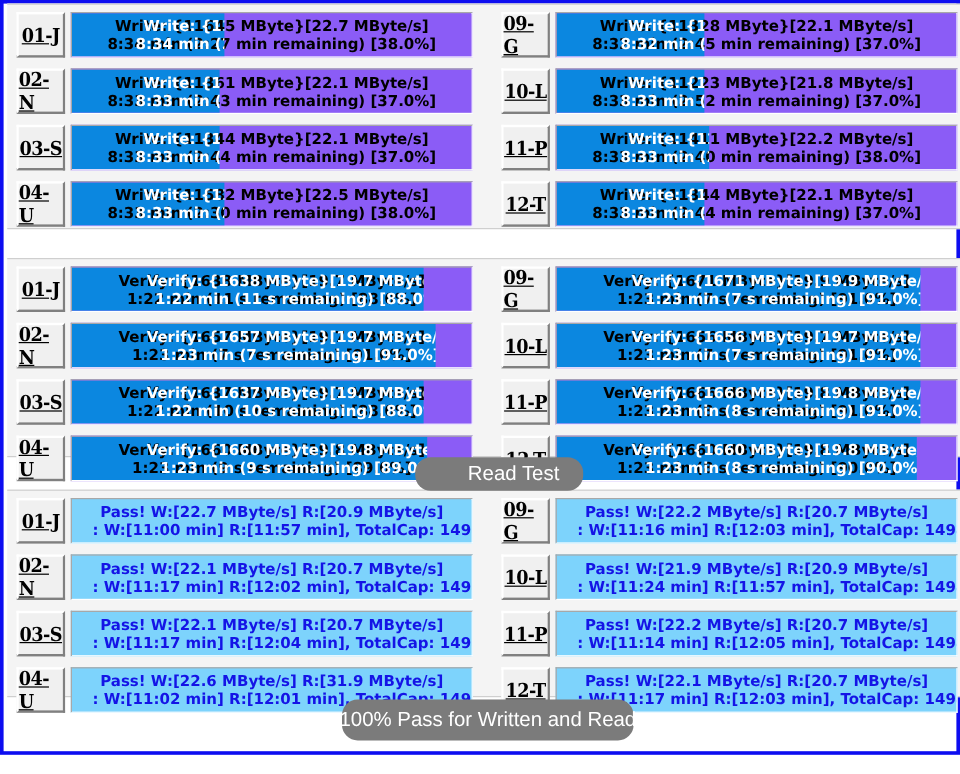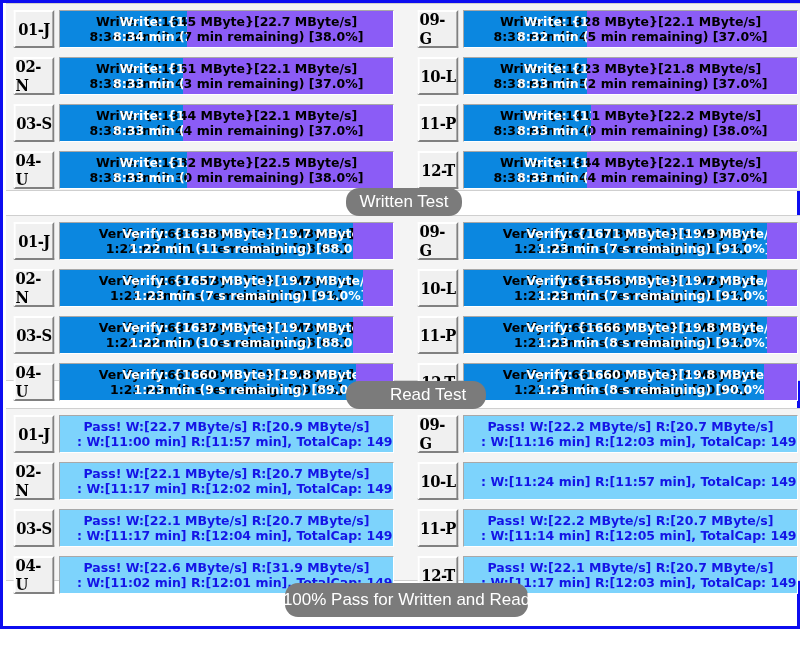--- a/index.html
+++ b/index.html
@@ -46,20 +46,21 @@
   }
   .col-left  { left: 6px;   width: 388px; }
   .col-right { left: 410px; width: 388px; }
 
   .slot {
     position: absolute;
     left: 0;
     display: flex;
     align-items: stretch;
     height: 38px;
+    text-decoration: underline;
   }
   .col .slot { width: 382px; }
 
   
   .chan-label {
     width: 44px;
     min-width: 44px;
     background: #f0f0f0;
     border-top: 2px solid #ffffff;
     border-left: 2px solid #ffffff;
@@ -497,20 +498,21 @@
             <div class="pass-text">
               <div>Pass! W:[22.2 MByte/s] R:[20.7 MByte/s]</div>
               <div class="pass-line2">: W:[11:16 min] R:[12:03 min], TotalCap: 14983</div>
             </div>
           </div>
         </div>
         <div class="slot" style="top: 53px;">
           <div class="chan-label">10-L</div>
           <div class="pass-wrap">
             <div class="pass-text">
+              <div>Pass! W:[21.9 MByte/s] R:[20.9 MByte/s]</div>
               <div class="pass-line2">: W:[11:24 min] R:[11:57 min], TotalCap: 14983</div>
             </div>
           </div>
         </div>
         <div class="slot" style="top: 100px;">
           <div class="chan-label">11-P</div>
           <div class="pass-wrap">
             <div class="pass-text">
               <div>Pass! W:[22.2 MByte/s] R:[20.7 MByte/s]</div>
               <div class="pass-line2">: W:[11:14 min] R:[12:05 min], TotalCap: 14983</div>
@@ -522,17 +524,16 @@
           <div class="pass-wrap">
             <div class="pass-text">
               <div>Pass! W:[22.1 MByte/s] R:[20.7 MByte/s]</div>
               <div class="pass-line2">: W:[11:17 min] R:[12:03 min], TotalCap: 14983</div>
             </div>
           </div>
         </div>
       </div>
   </div>
 
-  <div class="badge" id="badge-written">Written Test</div>
   <div class="badge" id="badge-read">Read Test</div>
   <div class="badge" id="badge-pass">100% Pass for Written and Read</div>
 
 </div>
 
 </body></html>

